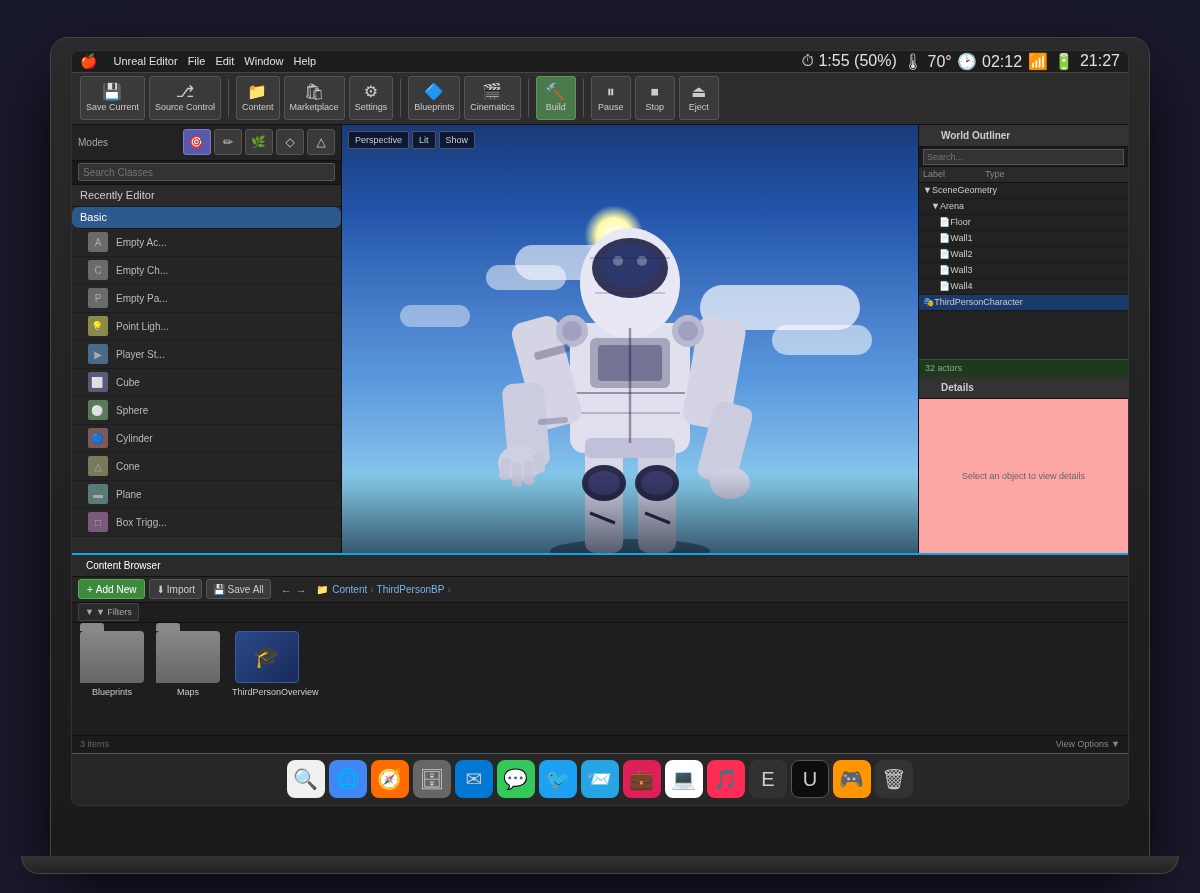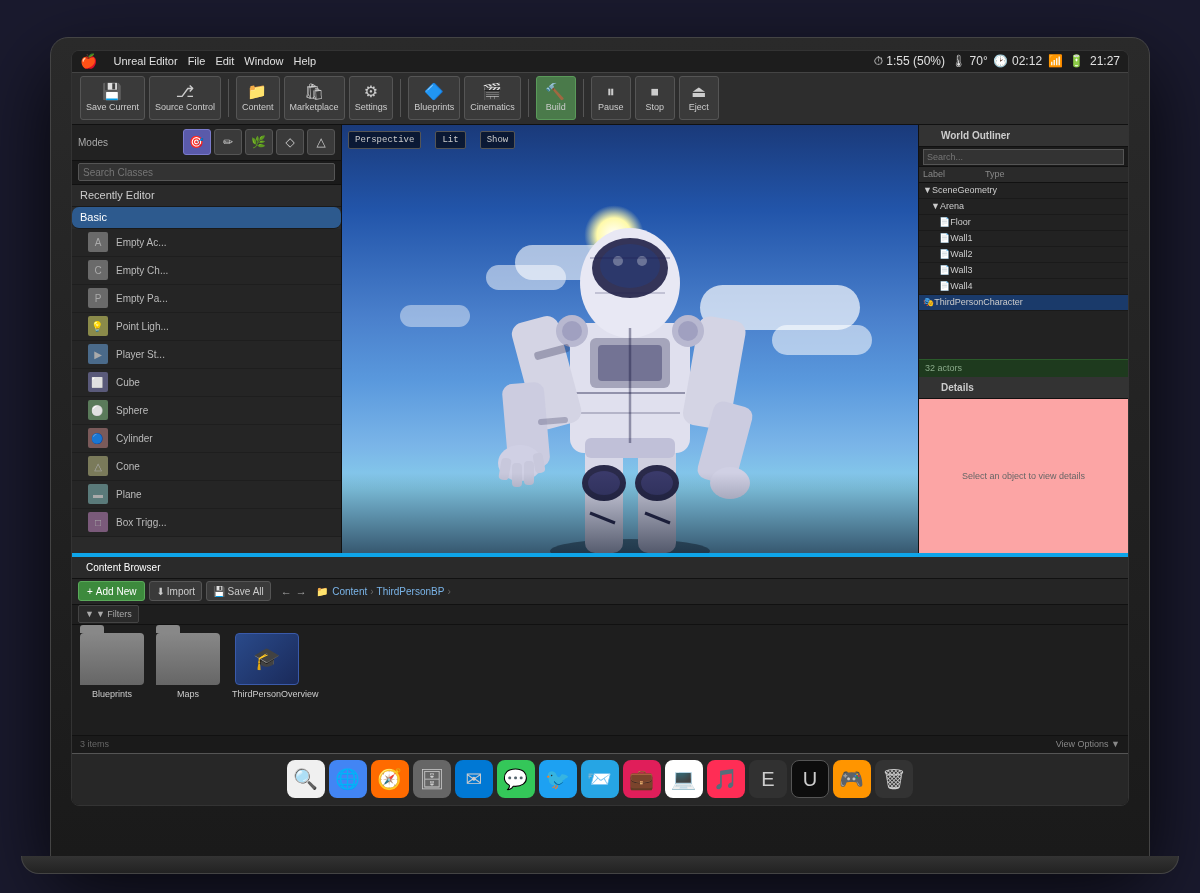--- a/index.html
+++ b/index.html
@@ -79,21 +79,21 @@
     }
     .mac-menubar .menu-items {
       display: flex;
       gap: 10px;
       font-size: 11px;
     }
     .mac-menubar .right-items {
       margin-left: auto;
       display: flex;
       gap: 6px;
-      font-size: 12px;
+      font-size: 16px;
       align-items: center;
       text-align: center;
     }
 
     
     .ue-editor {
       flex: 1;
       display: flex;
       flex-direction: column;
       background: #1a1a1a;
@@ -307,22 +307,21 @@
       position: absolute;
       background: rgba(255,255,255,0.85);
       border-radius: 50px;
     }
 
     .viewport-controls {
       position: absolute;
       top: 6px;
       left: 6px;
       display: flex;
-      gap: 14px;
-      font-family: Liberation Mono, monospace;
+      gap: 3px;
     }
     .vp-btn {
       height: 18px;
       padding: 0 6px;
       background: rgba(0,0,0,0.6);
       border: 1px solid #555;
       border-radius: 2px;
       font-size: 9px;
       color: #ccc;
       cursor: pointer;
@@ -429,21 +428,21 @@
       font-size: 9px;
       color: #666;
       text-align: center;
       padding: 18px;
     }
 
     
     .content-browser {
       height: 200px;
       background: #1e1e1e;
-      border-top: 4px solid #0ea5e9;
+      border-top: 2px solid #0ea5e9;
       display: flex;
       flex-direction: column;
       flex-shrink: 0;
     }
 
     .cb-header {
       height: 22px;
       background: #2a2a2a;
       display: flex;
       align-items: center;

